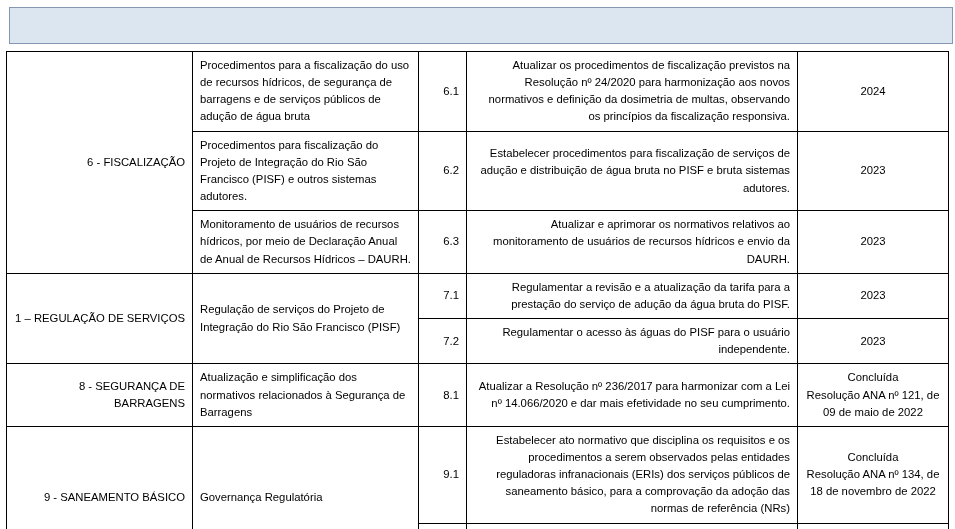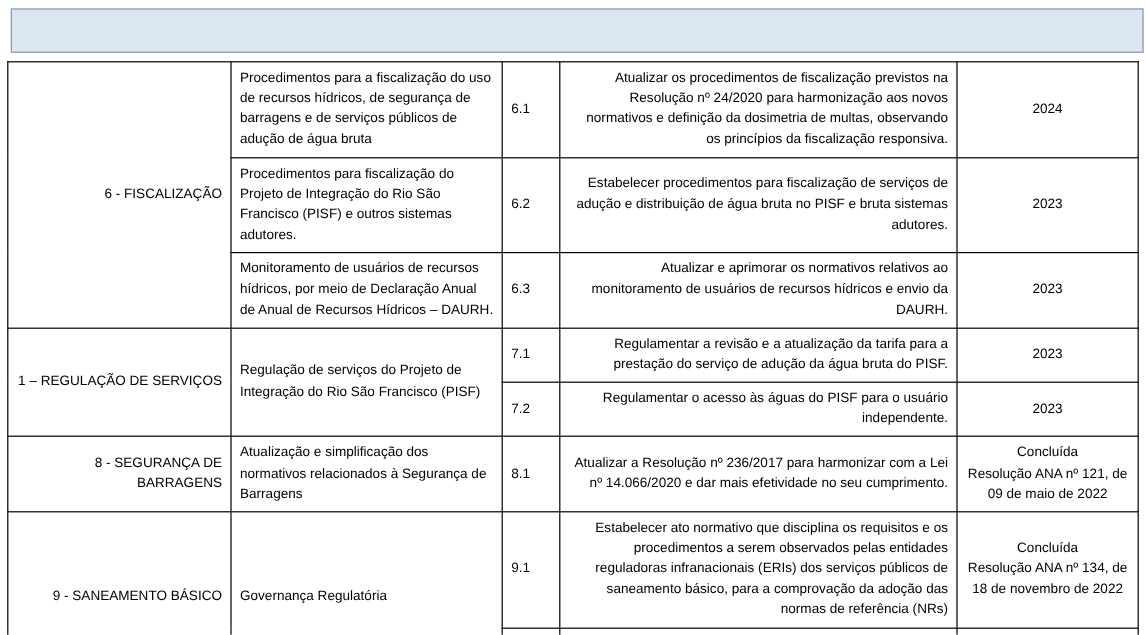--- a/index.html
+++ b/index.html
@@ -60,21 +60,21 @@
   col.c-action   { width: 331px; }
   col.c-deadline { width: 151px; }
 
   td.theme {
     text-align: right;
   }
   td.subject {
     text-align: left;
   }
   td.code {
-    text-align: left;
+    text-align: right;
   }
   td.action {
     text-align: right;
   }
   td.deadline {
     text-align: center;
   }
 
   .multiline { white-space: pre-line; }
 </style>

